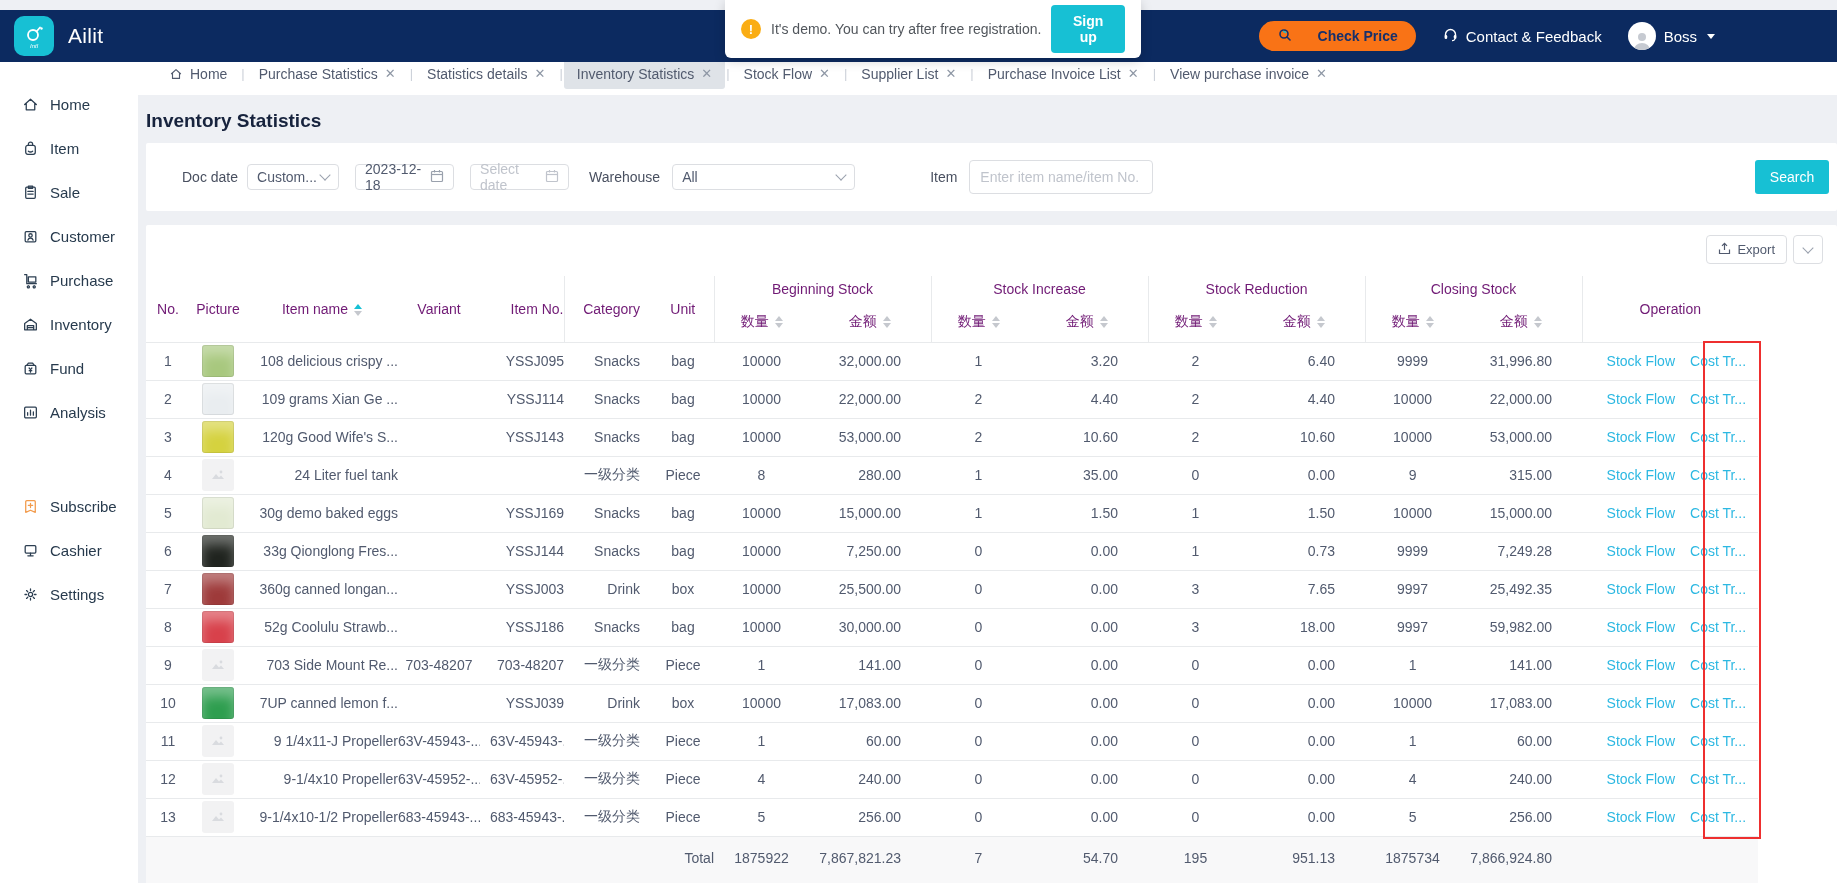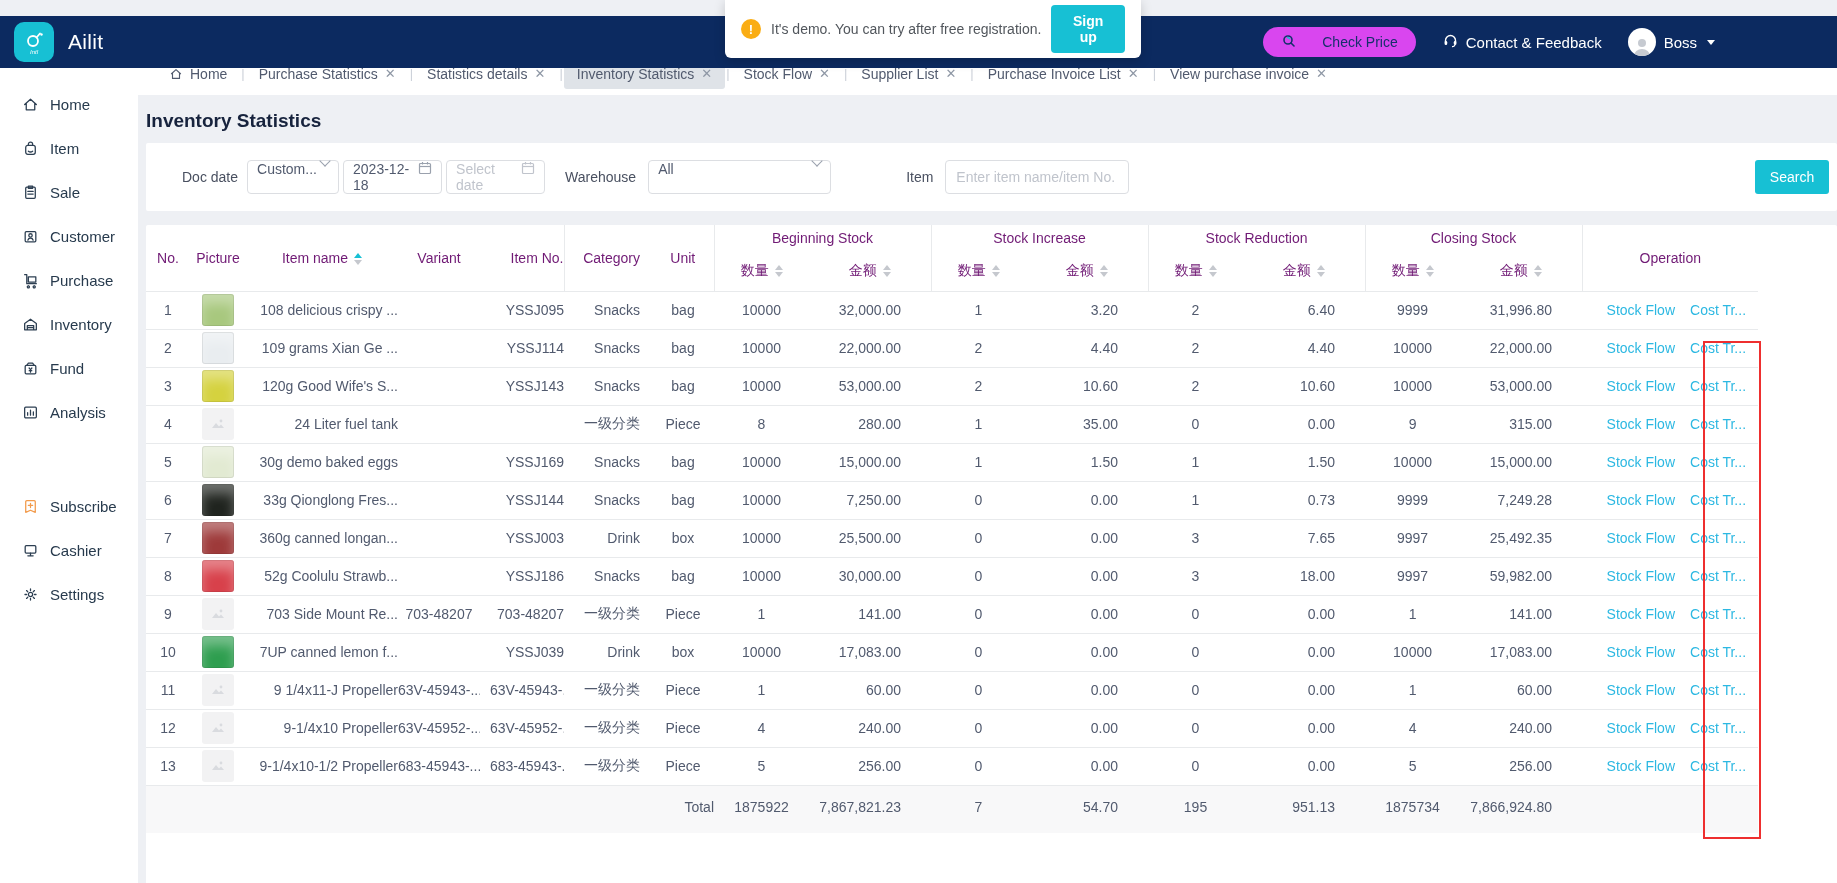--- a/index.html
+++ b/index.html
@@ -2,27 +2,27 @@
 <html><head>
 <meta charset="utf-8">
 <style>
   * { box-sizing: border-box; }
   html,body { margin:0; padding:0; }
   body {
     width:1837px; height:883px; position:relative; overflow:hidden;
     background:#eef0f4; font-family:"Liberation Sans", sans-serif; color:#515a6e;
   }
   
-  .app-header { position:absolute; top:16px; left:0; width:1837px; height:52px; background:#0c2a60; z-index:20; display:flex; align-items:center; }
+  .app-header { position:absolute; top:10px; left:0; width:1837px; height:52px; background:#0c2a60; z-index:20; display:flex; align-items:center; }
   .logo { margin-left:14px; width:40px; height:40px; border-radius:10px; background:#17c0d4; display:flex; flex-direction:column; align-items:center; justify-content:center; flex-shrink:0; }
   .logo svg { display:block; }
   .logo .intl { font-size:6px; color:#fff; font-style:italic; line-height:6px; margin-top:-2px; }
   .brand { color:#fff; font-size:21px; margin-left:14px; letter-spacing:.3px; }
   .hdr-right { margin-left:auto; display:flex; align-items:center; gap:26px; margin-right:122px; }
-  .check-price { display:flex; align-items:center; gap:25px; background:#d946ef; border-radius:16px; height:30px; padding:0 18px; color:#16306b; font-size:14px; font-weight:normal; cursor:pointer; }
+  .check-price { display:flex; align-items:center; gap:25px; background:#f97316; border-radius:16px; height:30px; padding:0 18px; color:#16306b; font-size:14px; font-weight:bold; cursor:pointer; }
   .hdr-link { display:flex; align-items:center; gap:7px; color:#fff; font-size:15px; cursor:pointer; }
   .hdr-user { display:flex; align-items:center; gap:8px; color:#fff; font-size:15px; cursor:pointer; }
   .avatar { width:28px; height:28px; border-radius:50%; background:#fff; display:flex; align-items:flex-end; justify-content:center; overflow:hidden; }
   .caret-down { width:0; height:0; border-left:4px solid transparent; border-right:4px solid transparent; border-top:5px solid #fff; margin-left:2px; }
   
   .banner { position:absolute; left:725px; top:0; width:416px; height:58px; background:#fff; border-radius:0 0 6px 6px; box-shadow:0 3px 12px rgba(0,0,0,.18); z-index:30; display:flex; align-items:center; padding:0 16px; gap:10px; }
   .banner-icon { width:20px; height:20px; border-radius:50%; background:#faad14; color:#fff; font-size:13px; font-weight:bold; display:flex; align-items:center; justify-content:center; flex-shrink:0; }
   .banner-text { font-size:14px; color:#51565c; white-space:nowrap; }
   .signup-btn { margin-left:auto; background:#17c0d4; color:#fff; border:none; border-radius:4px; padding:8px 16px; font-size:14px; font-weight:bold; cursor:pointer; font-family:inherit; }
   
@@ -38,23 +38,23 @@
   .side-gap { height:50px; }
   
   .main { position:absolute; left:138px; top:95px; right:0; bottom:0; background:#eef0f4; }
   .page-title { margin:15px 0 11px 8px; font-size:19px; font-weight:bold; color:#17233d; }
   
   .filter-panel { margin-left:8px; background:#fff; height:68px; border-radius:2px; display:flex; align-items:center; }
   .f-label { font-size:14px; color:#495060; white-space:nowrap; }
   .lbl-docdate { margin-left:36px; }
   .lbl-warehouse { margin-left:20px; }
   .lbl-item { margin-left:75px; }
-  .f-ctrl { height:34px; border:1px solid #dcdee2; border-radius:4px; background:#fff; display:flex; align-items:flex-start; font-size:14px; color:#515a6e; padding:0 9px; }
+  .f-ctrl { height:26px; border:1px solid #dcdee2; border-radius:4px; background:#fff; display:flex; align-items:center; font-size:14px; color:#515a6e; padding:0 9px; }
   .sel-range { width:92px; margin-left:9px; justify-content:space-between; cursor:pointer; }
-  .date-box { width:99px; margin-left:4px; justify-content:space-between; }
+  .date-box { width:99px; margin-left:16px; justify-content:space-between; }
   .date-box.placeholder, .placeholder-text { color:#c0c4cc; }
   .sel-warehouse { width:183px; margin-left:12px; justify-content:space-between; cursor:pointer; }
   .item-input { width:184px; margin-left:12px; border:1px solid #dcdee2; border-radius:4px; height:34px; font-size:14px; padding:0 10px; color:#515a6e; font-family:inherit; outline:none; }
   .item-input::placeholder { color:#c0c4cc; }
   .chev { width:8px; height:8px; border-right:1.4px solid #9aa1ad; border-bottom:1.4px solid #9aa1ad; transform:rotate(45deg); margin-top:-4px; flex-shrink:0; }
   .search-btn { margin-left:auto; margin-right:8px; width:74px; height:34px; background:#17c0d4; color:#fff; border:none; border-radius:3px; font-size:14px; cursor:pointer; font-family:inherit; }
   
   .table-panel { margin:14px 0 0 8px; background:#fff; border-radius:2px; position:relative; height:661px; overflow:hidden; }
   .tbl-toolbar { display:flex; justify-content:flex-end; gap:6px; padding:10px 14px 12px 0; }
   .export-btn { display:flex; align-items:center; gap:6px; border:1px solid #dcdee2; background:#fff; border-radius:4px; height:29px; padding:0 11px; font-size:13px; color:#515a6e; cursor:pointer; font-family:inherit; }
@@ -289,20 +289,32 @@
     <div class="f-ctrl sel-warehouse">
       <span>All</span>
       <span class="chev"></span>
     </div>
     <span class="f-label lbl-item">Item</span>
     <input class="item-input" placeholder="Enter item name/item No." style="">
     <button class="search-btn">Search</button>
   </div>
 
   <div class="table-panel">
+    <div class="tbl-toolbar">
+      <button class="export-btn">
+        <span><svg width="13" height="13" viewBox="0 0 13 13">
+              <path d="M6.5 8 V1.5 M4 3.8 L6.5 1.3 L9 3.8" fill="none" stroke="#515a6e" stroke-width="1.2"></path>
+              <path d="M1.5 7.5 V11.5 H11.5 V7.5" fill="none" stroke="#515a6e" stroke-width="1.2"></path>
+            </svg></span>
+        <span>Export</span>
+      </button>
+      <button class="export-btn export-more">
+        <span class="chev"></span>
+      </button>
+    </div>
 
     <table>
       <colgroup>
         <col style="width:44px">
           <col style="width:56px">
           <col style="width:152px">
           <col style="width:82px">
         <col style="width:84px">
           <col style="width:88px">
           <col style="width:62px">

